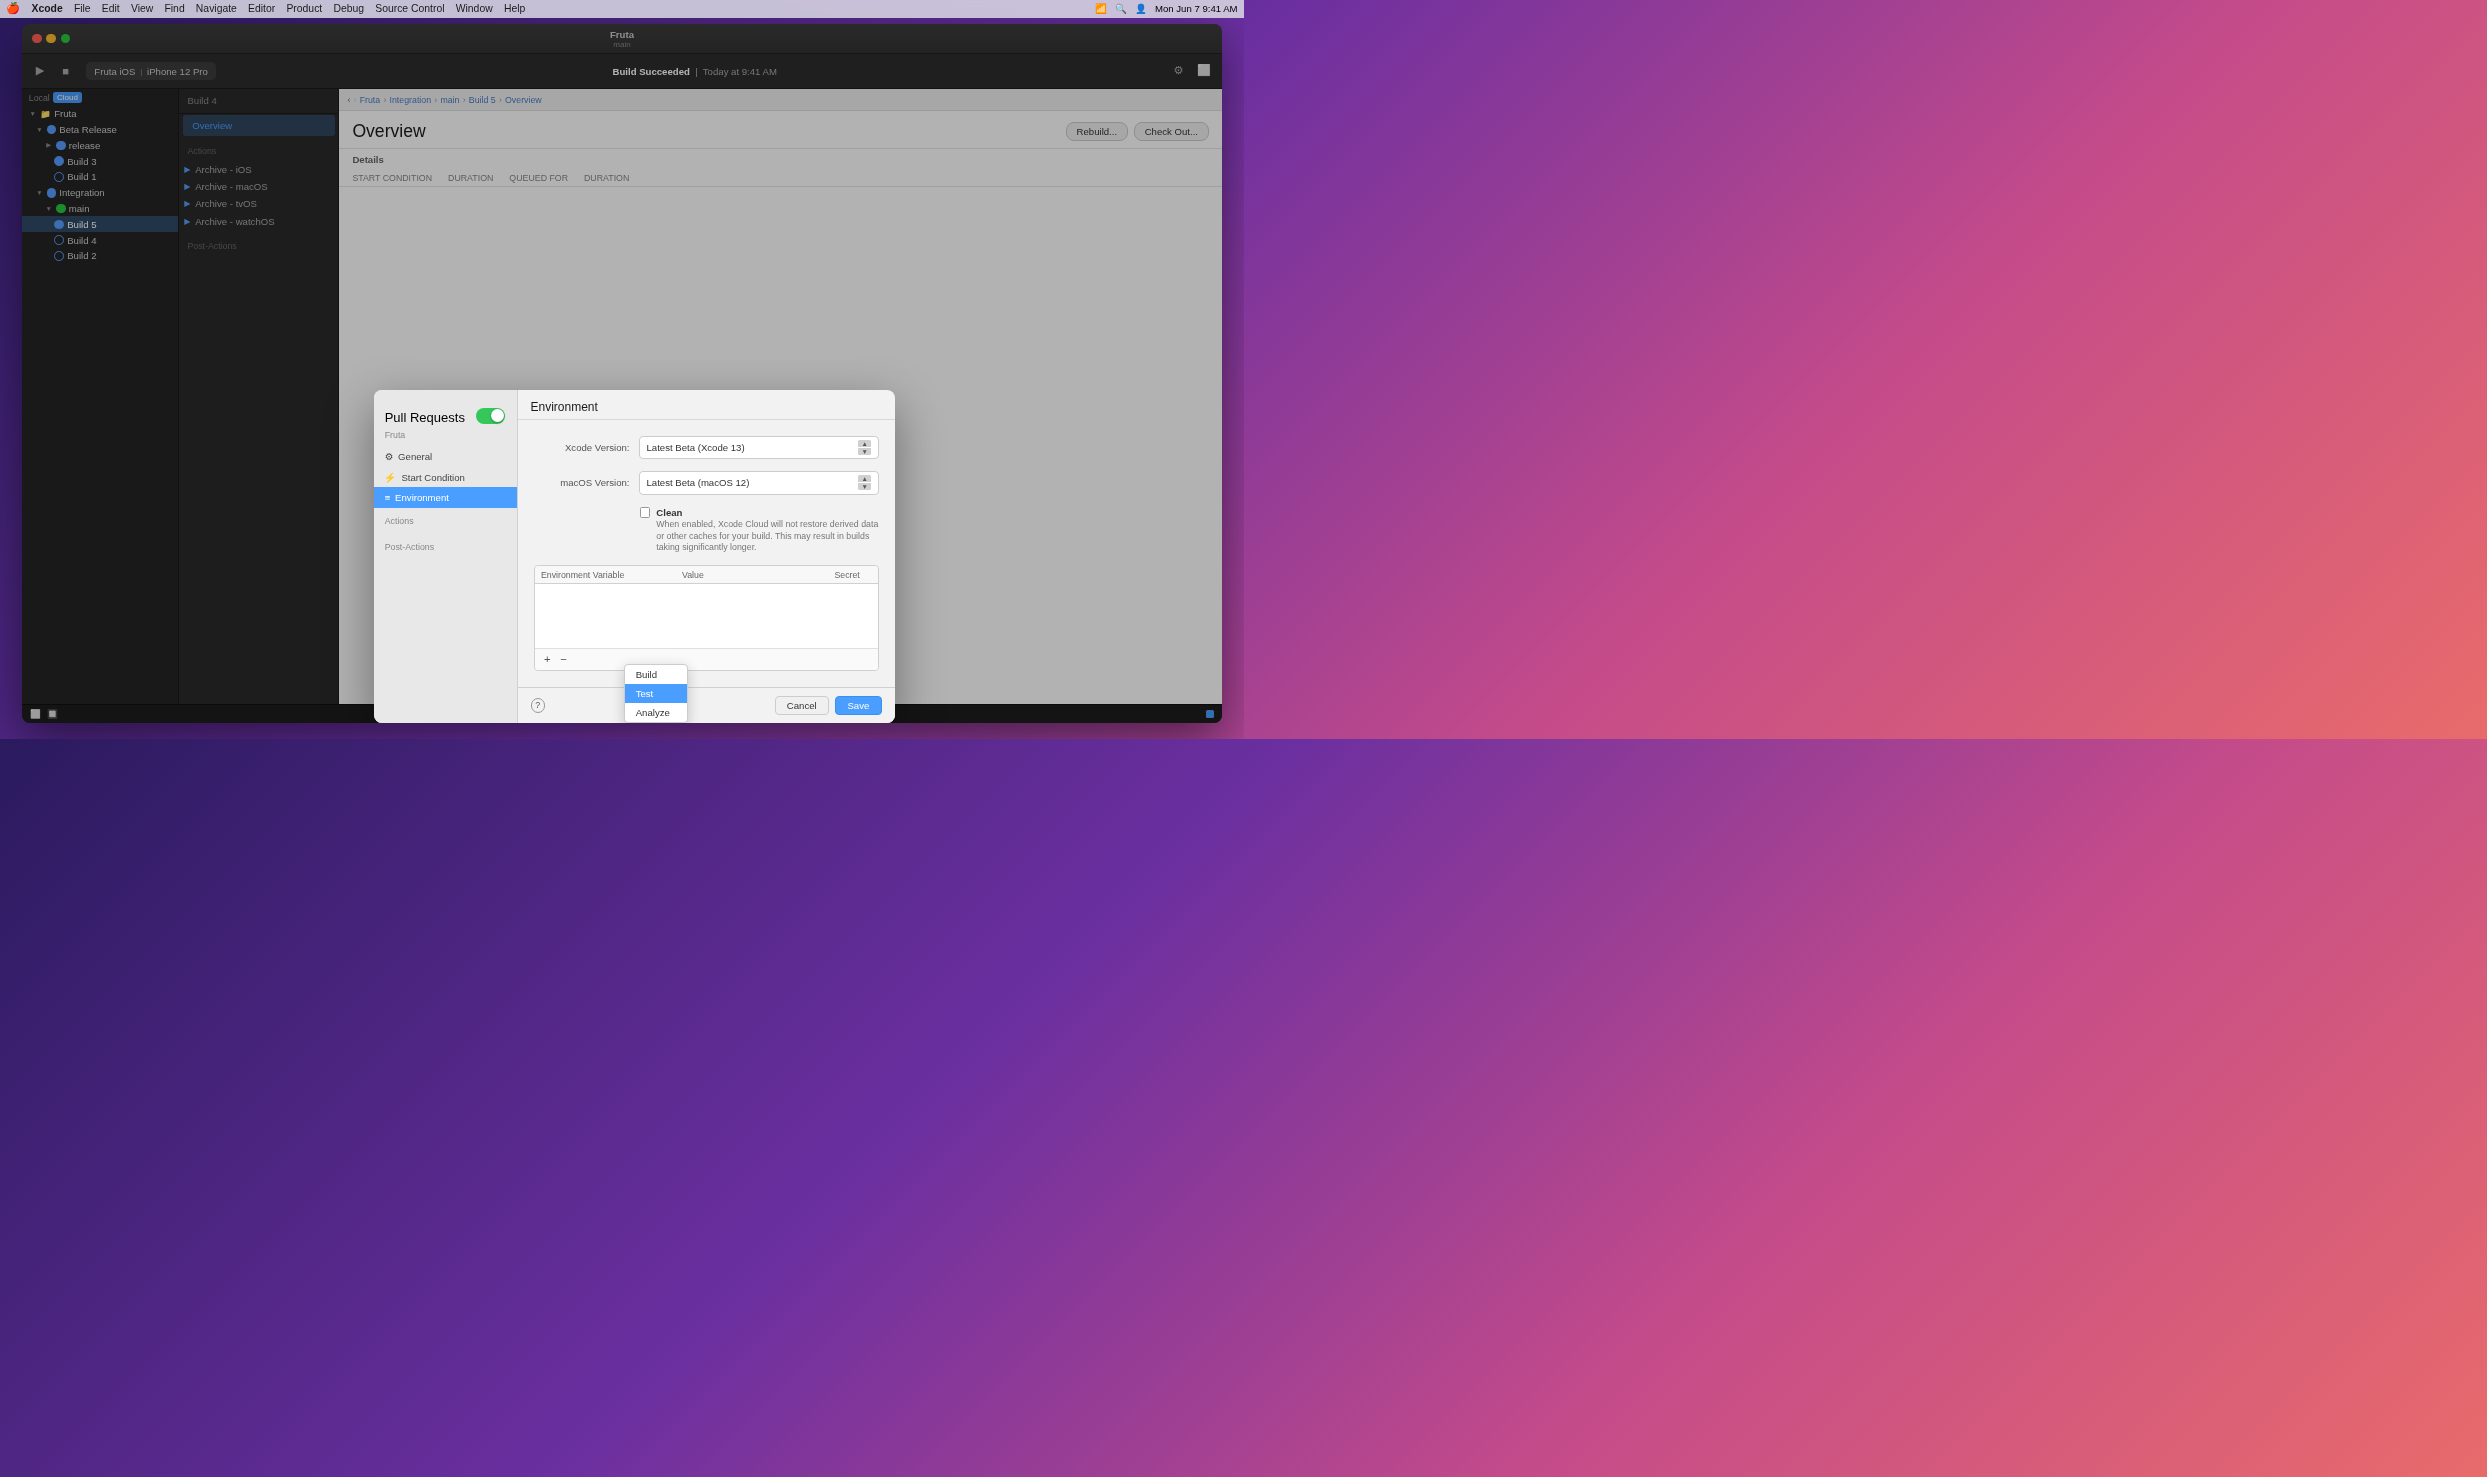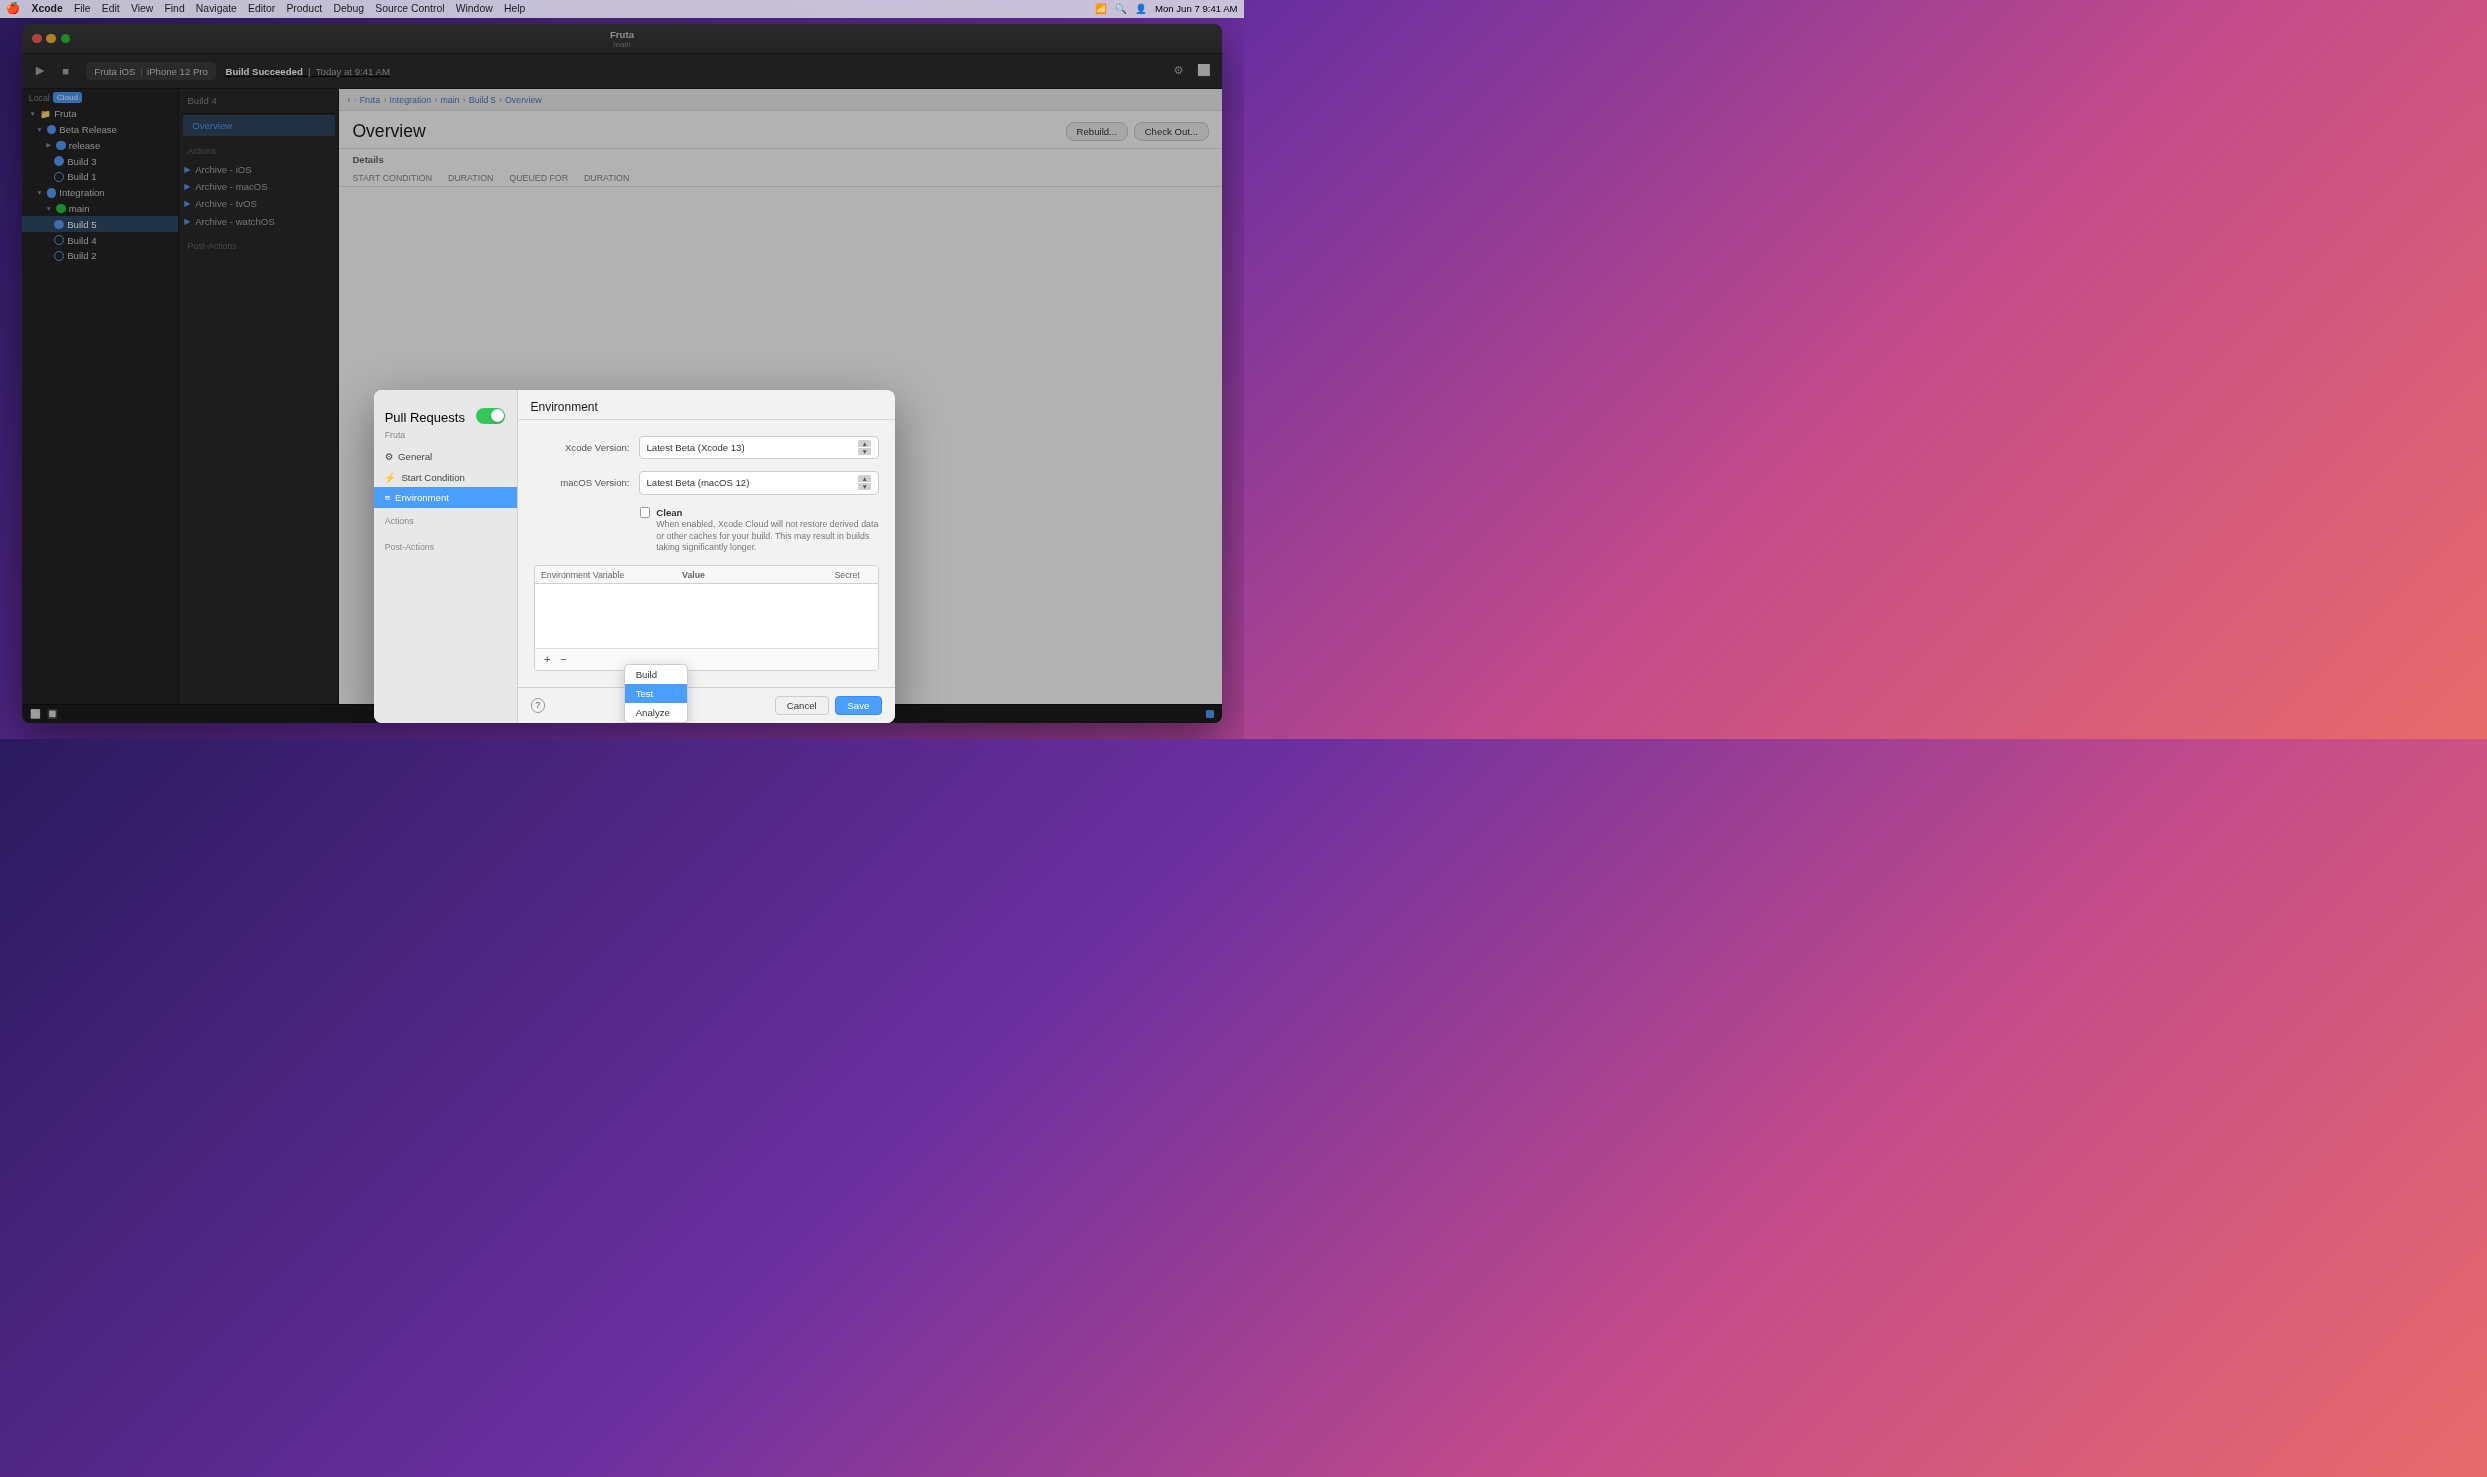--- a/index.html
+++ b/index.html
@@ -492,21 +492,21 @@
     }
     .env-table-header {
       display: flex;
       background: #f8f8f8;
       border-bottom: 0.8px solid #d0d0d0;
       padding: 3.2px 6.4px;
       gap: 16px;
     }
     .env-col-label { font-size: 8.8px; color: #666; font-weight: 500; }
     .env-col-1 { flex: 1; }
-    .env-col-2 { flex: 1; font-weight: bold; }
+    .env-col-2 { flex: 1; }
     .env-col-3 { width: 48px; text-align: center; }
     .env-table-body {
       min-height: 64px;
       background: white;
     }
     .env-table-footer {
       display: flex;
       gap: 3.2px;
       padding: 4.8px 6.4px;
       border-top: 0.8px solid #e0e0e0;
@@ -653,21 +653,21 @@
   </div>
 
   <div class="toolbar">
     <button class="toolbar-btn">▶</button>
     <button class="toolbar-btn">■</button>
     <div class="toolbar-scheme">
       <span>Fruta iOS</span>
       <span style="color:#888; font-size:8px;">|</span>
       <span>iPhone 12 Pro</span>
     </div>
-    <div style="flex:1; display:flex; text-decoration:underline;">
+    <div style="flex:1; display:flex; justify-content:center;">
       <span style="font-size:9.6px; color:#aaa;">
         <strong style="color:#fff;">Build Succeeded</strong>
         &nbsp;|&nbsp;
         <span>Today at 9:41 AM</span>
       </span>
     </div>
     <button class="toolbar-btn">⚙</button>
     <button class="toolbar-btn">⬜</button>
   </div>
 

